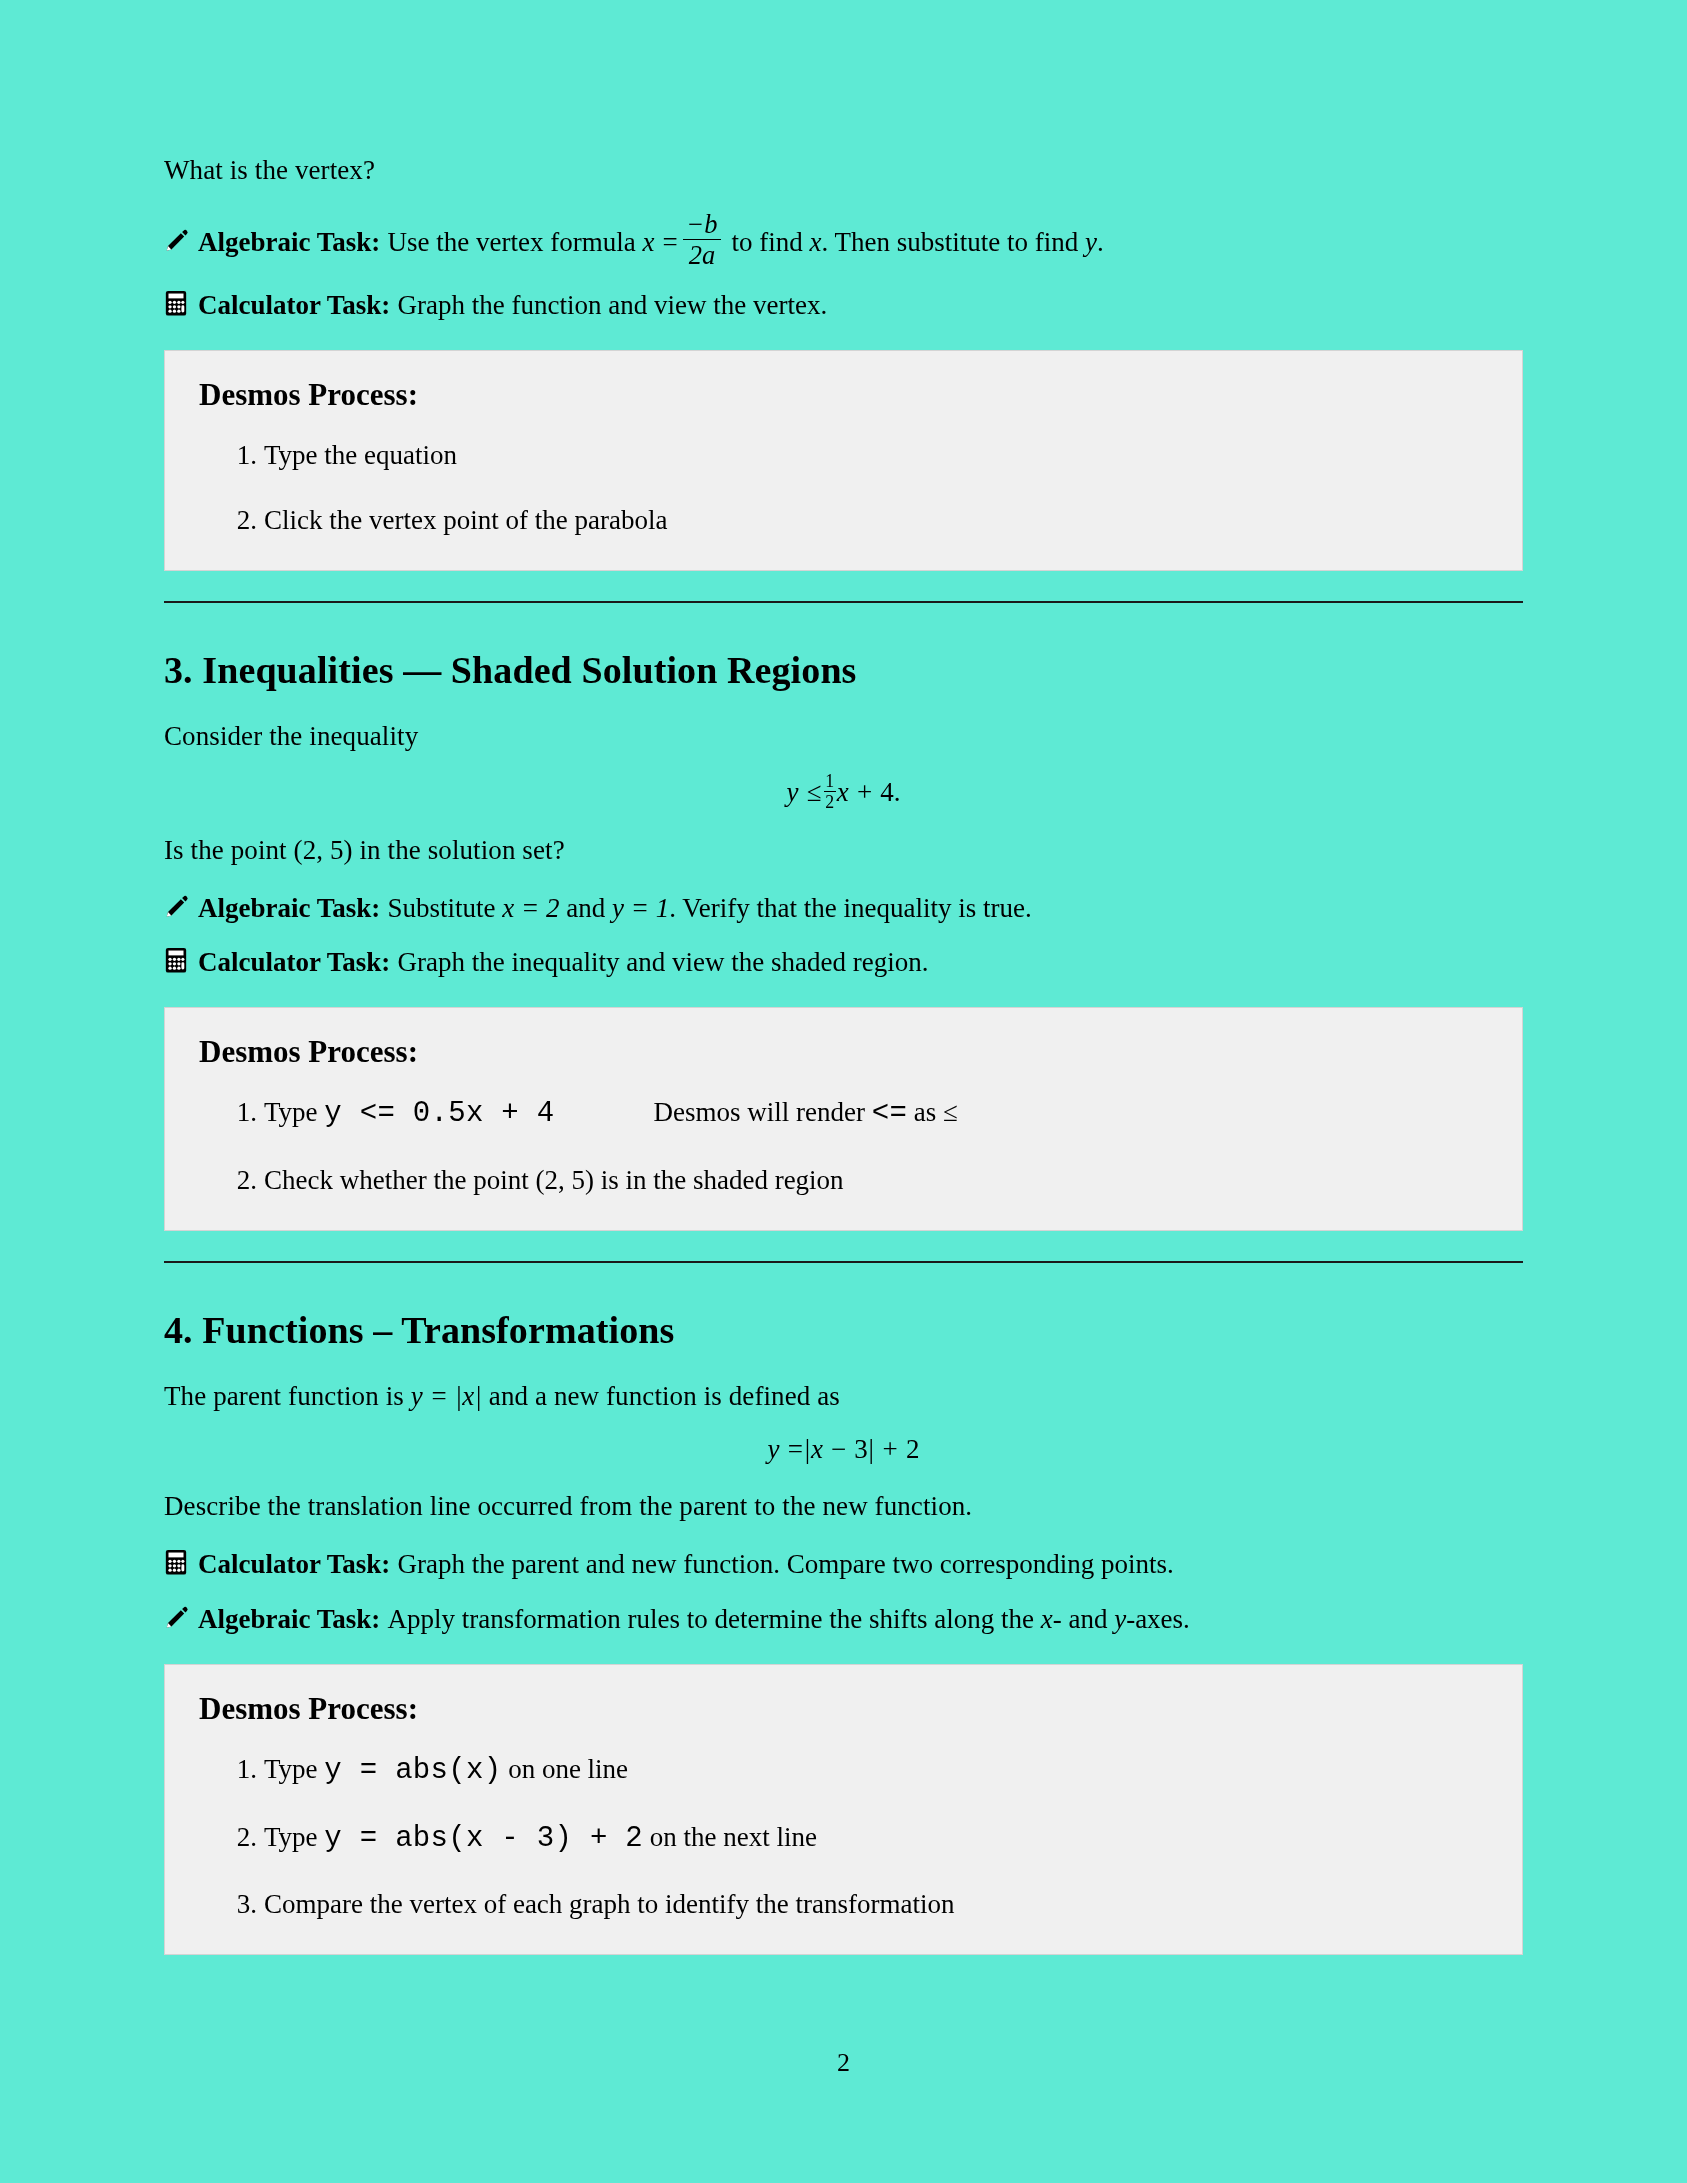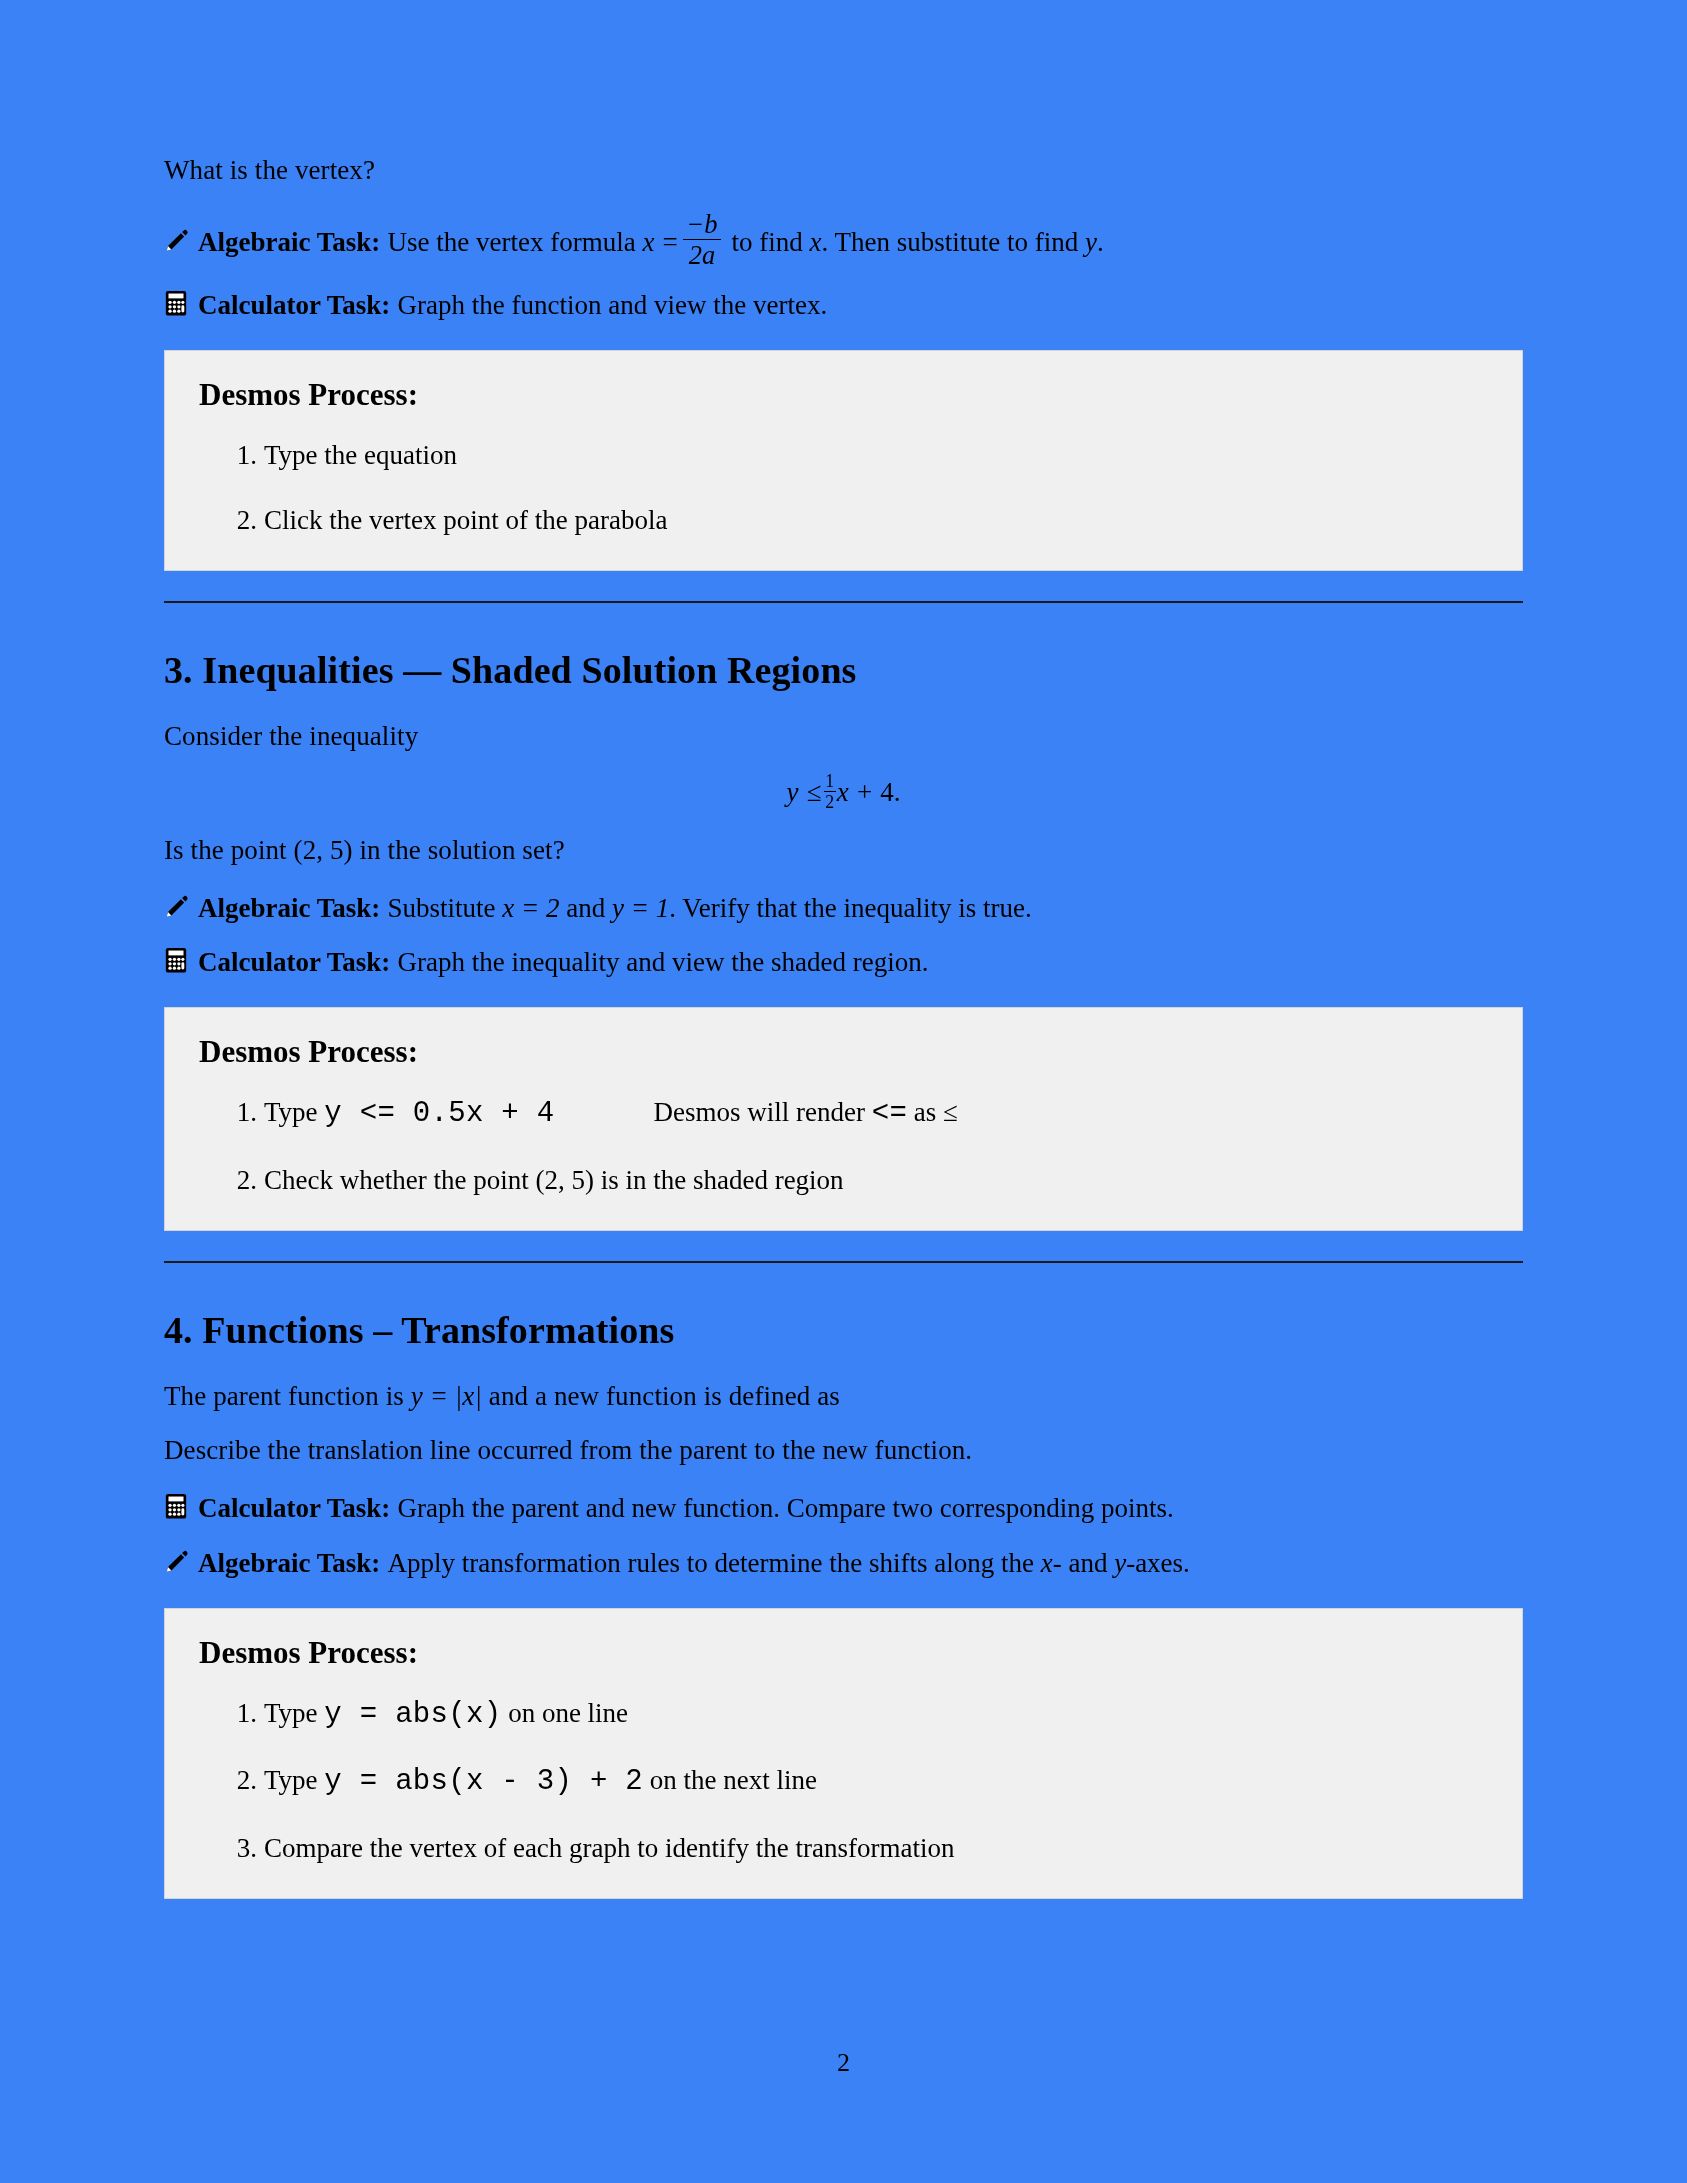--- a/index.html
+++ b/index.html
@@ -8,21 +8,21 @@
     background: #ffffff;
   }
   body {
     font-family: "Liberation Serif", "DejaVu Serif", serif;
     color: #000000;
   }
   .page {
     position: relative;
     width: 1687px;
     height: 2183px;
-    background: #3b82f6;
+    background: #5eead4;
     box-sizing: border-box;
     padding: 151px 164px 0 164px;
     overflow: hidden;
   }
   .content {
     width: 1359px;
     position: relative;
   }
 
   
@@ -314,20 +314,28 @@
     </div>
 
     <hr class="divider">
 
     <h2 class="section-head">4. Functions – Transformations</h2>
 
     <p class="para tight"><span>The parent function is</span>
       <span class="mi">y = |x|</span>
       <span>and a new function is defined as</span></p>
 
+    <div class="display-eq">
+      <span class="mi">y</span>
+      <span class="mop">=</span><span class="abs-bar">|</span><span class="mi">x</span>
+      <span class="mop">−</span>
+      <span>3</span><span class="abs-bar">|</span>
+      <span class="mop">+</span>
+      <span>2</span>
+    </div>
 
     <p class="para">Describe the translation line occurred from the parent to the new function.</p>
 
     <div class="task-line">
       <span class="task-icon">
         <svg width="24" height="26.5" viewBox="0 0 20 24" aria-hidden="true">
           <rect x="0.8" y="0.8" width="18.4" height="22.4" rx="2" fill="#000"></rect>
           <rect x="3.2" y="3.2" width="13.6" height="4.4" fill="#fff"></rect>
           <circle cx="4.6" cy="11.2" r="1.5" fill="#fff"></circle>
           <circle cx="8.6" cy="11.2" r="1.5" fill="#fff"></circle>

